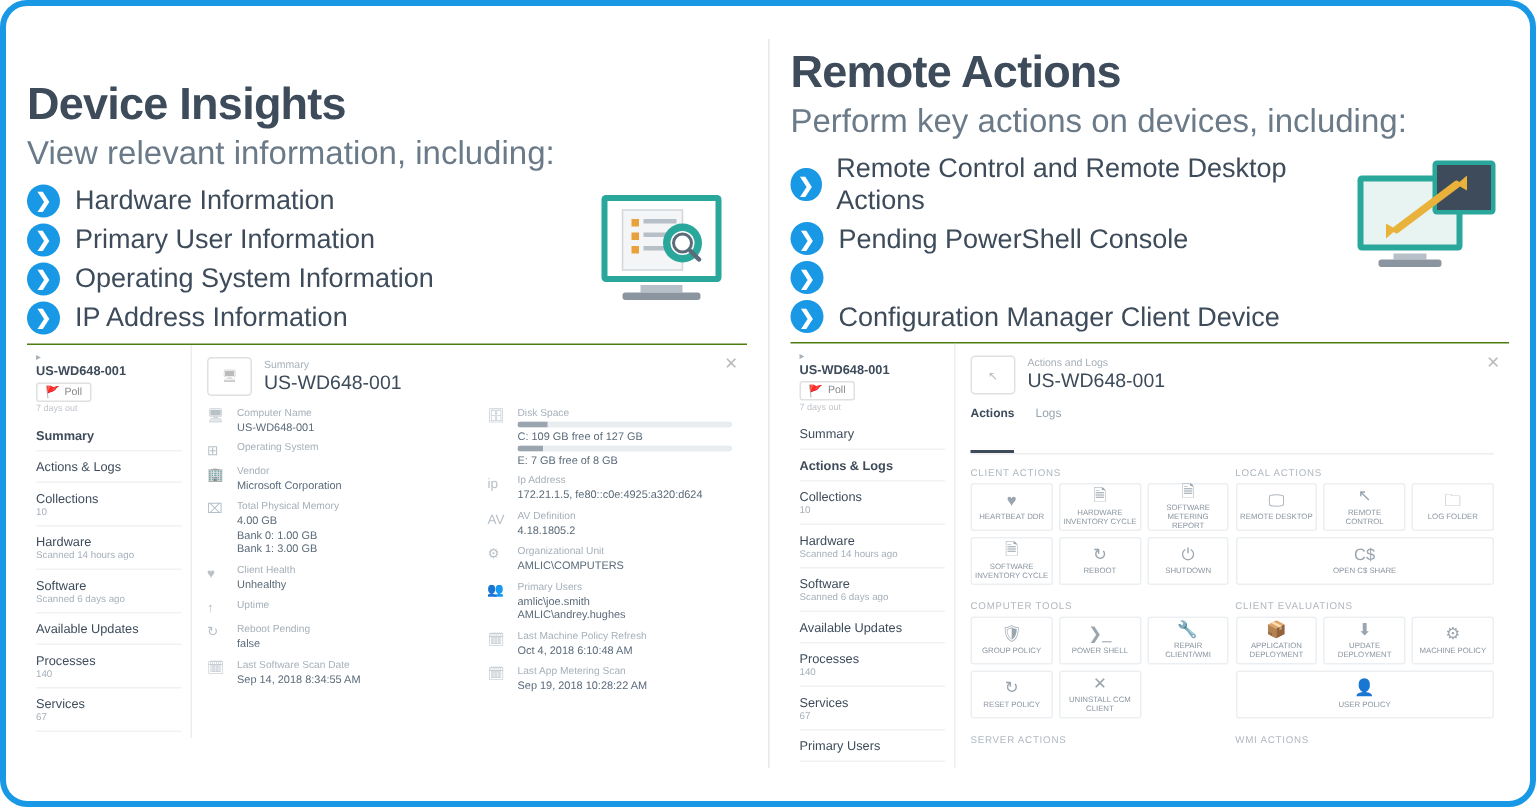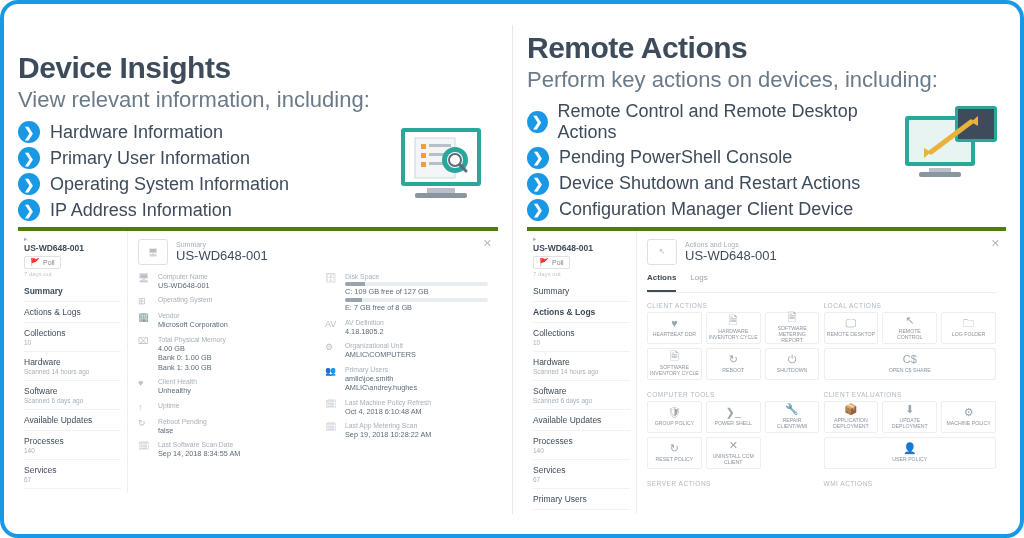--- a/index.html
+++ b/index.html
@@ -7,21 +7,21 @@
   .frame { border: 4px solid #1998e6; border-radius: 18px; width: 1024px; height: 538px; display: flex; align-items: center; }
   .half { width: 50%; padding: 6px 14px 0 14px; display: flex; flex-direction: column; }
   .half.right { border-left: 1px solid #e8e8e8; }
   h1 { font-size: 30px; font-weight: 700; color: #3d4b5a; letter-spacing: -0.5px; margin-bottom: 2px; }
   .sub { font-size: 22px; color: #6b7a88; margin-bottom: 6px; }
   .bullets { display: flex; align-items: flex-start; }
   ul { list-style: none; flex: 1; }
   li { display: flex; align-items: center; font-size: 18px; color: #3d4b5a; padding: 2px 0; }
   li .chev { width: 22px; height: 22px; border-radius: 50%; background: #1998e6; color: #fff; display: flex; align-items: center; justify-content: center; margin-right: 10px; font-size: 13px; font-weight: 900; }
   .hero { width: 110px; height: 92px; display: flex; align-items: center; justify-content: center; }
-  .mock { flex: 1; margin-top: 4px; background: #fff; display: flex; border-top: 4px solid #4d7c0f; font-size: 8px; color: #5b6b7a; overflow: hidden; }
+  .mock { flex: 1; margin-top: 4px; background: #fff; display: flex; border-top: 1px solid #4d7c0f; font-size: 8px; color: #5b6b7a; overflow: hidden; }
   .mock-side { width: 110px; border-right: 1px solid #eee; padding: 4px 6px; }
   .dev-name { font-size: 8.5px; color: #3d4b5a; font-weight: 600; }
   .badge { display: inline-flex; align-items: center; border: 1px solid #e0e0e0; border-radius: 2px; padding: 1px 5px; font-size: 7px; color: #888; margin-top: 3px; }
   .badge::before { content: '🚩'; font-size: 8px; margin-right: 3px; }
   .nav-item { padding: 5px 0; border-bottom: 1px solid #f2f2f2; font-size: 8.5px; color: #3d4b5a; }
   .nav-item .hint { font-size: 6.5px; color: #a6b0ba; display: block; margin-top: 1px; }
   .nav-item.active { font-weight: 600; }
   .mock-main { flex: 1; padding: 8px 10px; position: relative; }
   .card-head { display: flex; align-items: center; margin-bottom: 8px; }
   .card-head .icon-box { width: 30px; height: 26px; border: 1px solid #e0e0e0; border-radius: 3px; margin-right: 8px; display: flex; align-items: center; justify-content: center; color: #bbb; }
@@ -31,21 +31,21 @@
   .cols { display: flex; gap: 24px; }
   .col { flex: 1; }
   .field { display: flex; margin-bottom: 6px; }
   .field .ficon { width: 14px; color: #b8c0c8; font-size: 9px; margin-right: 6px; flex-shrink: 0; }
   .field .fbody { flex: 1; }
   .flabel { font-size: 6.8px; color: #a6b0ba; margin-bottom: 1px; }
   .fval { font-size: 7.3px; color: #5b6b7a; line-height: 1.3; }
   .bar { height: 4px; background: #e9edf0; border-radius: 2px; margin: 2px 0 1px; position: relative; overflow: hidden; }
   .bar > span { position: absolute; left: 0; top: 0; bottom: 0; background: #9aa5af; }
   .tabs { display: flex; gap: 14px; border-bottom: 1px solid #eee; margin-bottom: 6px; font-size: 8px; }
-  .tabs span { padding-bottom: 8px; color: #9aa5af; }
+  .tabs span { padding-bottom: 20px; color: #9aa5af; }
   .tabs span.active { color: #3d4b5a; border-bottom: 2px solid #3d4b5a; font-weight: 600; }
   .sect-label { font-size: 6.5px; color: #b0b8c0; letter-spacing: 0.5px; margin: 3px 0 3px; text-transform: uppercase; }
   .tile-row { display: flex; gap: 4px; margin-bottom: 4px; }
   .tile-group { flex: 1; }
   .tile { flex: 1; border: 1px solid #eceff2; border-radius: 2px; height: 32px; display: flex; flex-direction: column; align-items: center; justify-content: center; font-size: 5.2px; color: #8a95a0; text-align: center; padding: 2px; }
   .tile .ticon { font-size: 11px; color: #9aa5af; margin-bottom: 2px; line-height: 1; }
   .tile.w2 { flex: 2.1; }
 </style>
 </head>
 <body>
@@ -189,20 +189,27 @@
                     <span style="width:14%"></span>
                   </div>
                   <div class="fval">C: 109 GB free of 127 GB</div>
               <div class="bar">
                     <span style="width:12%"></span>
                   </div>
                   <div class="fval">E: 7 GB free of 8 GB</div>
             </div>
               </div>
             <div class="field">
+                <div class="ficon">ip</div>
+                <div class="fbody">
+                  <div class="flabel">Ip Address</div>
+                  <div class="fval">172.21.1.5, fe80::c0e:4925:a320:d624</div>
+                </div>
+              </div>
+            <div class="field">
                 <div class="ficon">AV</div>
                 <div class="fbody">
                   <div class="flabel">AV Definition</div>
                   <div class="fval">4.18.1805.2</div>
                 </div>
               </div>
             <div class="field">
                 <div class="ficon">⚙</div>
                 <div class="fbody">
                   <div class="flabel">Organizational Unit</div>
@@ -245,21 +252,20 @@
         <li>
             <span class="chev">❯</span>
             <span>Remote Control and Remote Desktop Actions</span>
           </li>
         <li>
             <span class="chev">❯</span>
             <span>Pending PowerShell Console</span>
           </li>
         <li>
             <span class="chev">❯</span>
-            <span>Device Shutdown and Restart Actions</span>
           </li>
         <li>
             <span class="chev">❯</span>
             <span>Configuration Manager Client Device</span>
           </li>
       </ul>
       <div class="hero">
         <svg width="100" height="86" viewBox="0 0 100 86">
           <rect x="4" y="14" width="70" height="50" rx="3" fill="#2aa79b"></rect>
           <rect x="8" y="18" width="62" height="42" fill="#e8f4f2"></rect>

